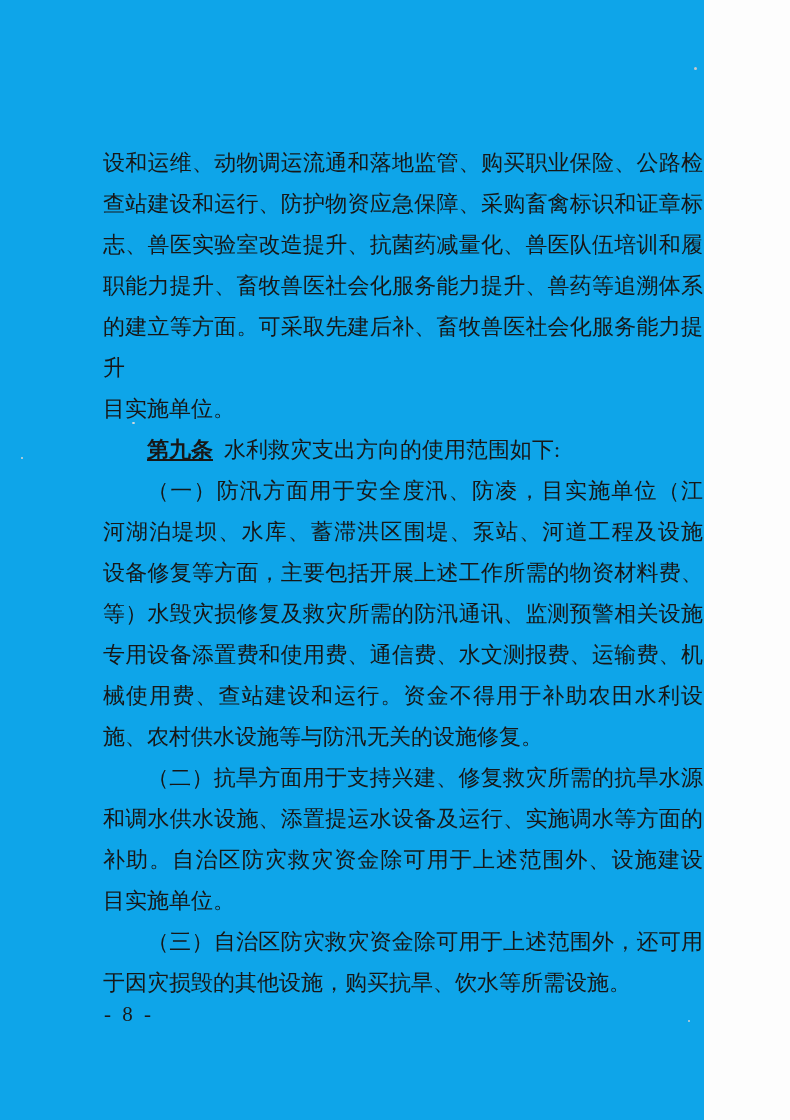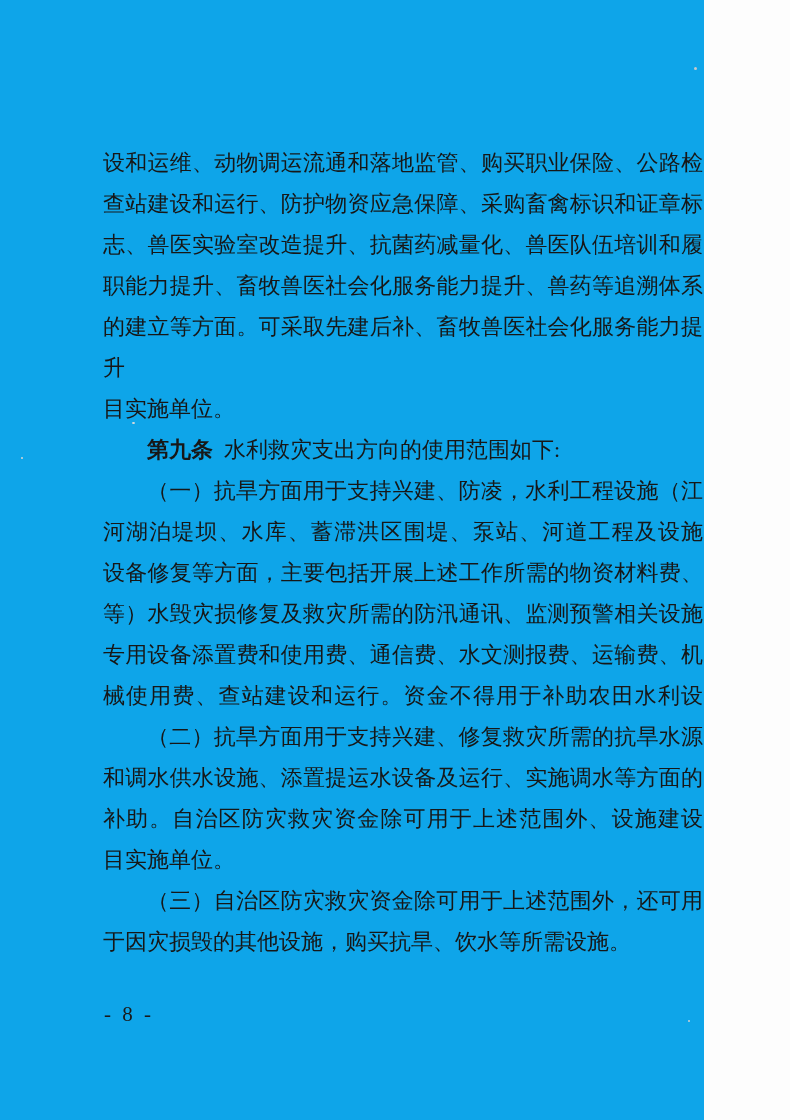--- a/index.html
+++ b/index.html
@@ -34,20 +34,21 @@
   .line.just {
     white-space: normal;
     text-align-last: justify;
   }
   .line.indent {
     text-indent: 2em;
   }
   .article-no {
     font-weight: bold;
     margin-right: 0.5em;
+    text-decoration: underline;
   }
   .pageno {
     position: absolute;
     left: 104px;
     top: 1000px;
     font-size: 21px;
     line-height: 28px;
     letter-spacing: 3px;
     color: #1a1a1a;
   }
@@ -76,26 +77,27 @@
       <div class="line">目实施单位。</div>
     </div>
 
     <div>
       <div class="line indent">
         <span class="article-no">第九条</span><span>水利救灾支出方向的使用范围如下:</span>
       </div>
     </div>
 
     <div>
-      <div class="line just indent">（一）抗旱方面用于支持兴建、防凌，水利工程设施（江</div>
+      <div class="line just indent">（一）防汛方面用于安全度汛、防凌，目实施单位（江</div>
       <div class="line just">河湖泊堤坝、水库、蓄滞洪区围堤、泵站、河道工程及设施</div>
       <div class="line just">设备修复等方面，主要包括开展上述工作所需的物资材料费、</div>
       <div class="line just">等）水毁灾损修复及救灾所需的防汛通讯、监测预警相关设施</div>
       <div class="line just">专用设备添置费和使用费、通信费、水文测报费、运输费、机</div>
       <div class="line just">械使用费、查站建设和运行。资金不得用于补助农田水利设</div>
+      <div class="line">施、农村供水设施等与防汛无关的设施修复。</div>
     </div>
 
     <div>
       <div class="line just indent">（二）抗旱方面用于支持兴建、修复救灾所需的抗旱水源</div>
       <div class="line just">和调水供水设施、添置提运水设备及运行、实施调水等方面的</div>
       <div class="line just">补助。自治区防灾救灾资金除可用于上述范围外、设施建设</div>
       <div class="line">目实施单位。</div>
     </div>
 
     <div>

